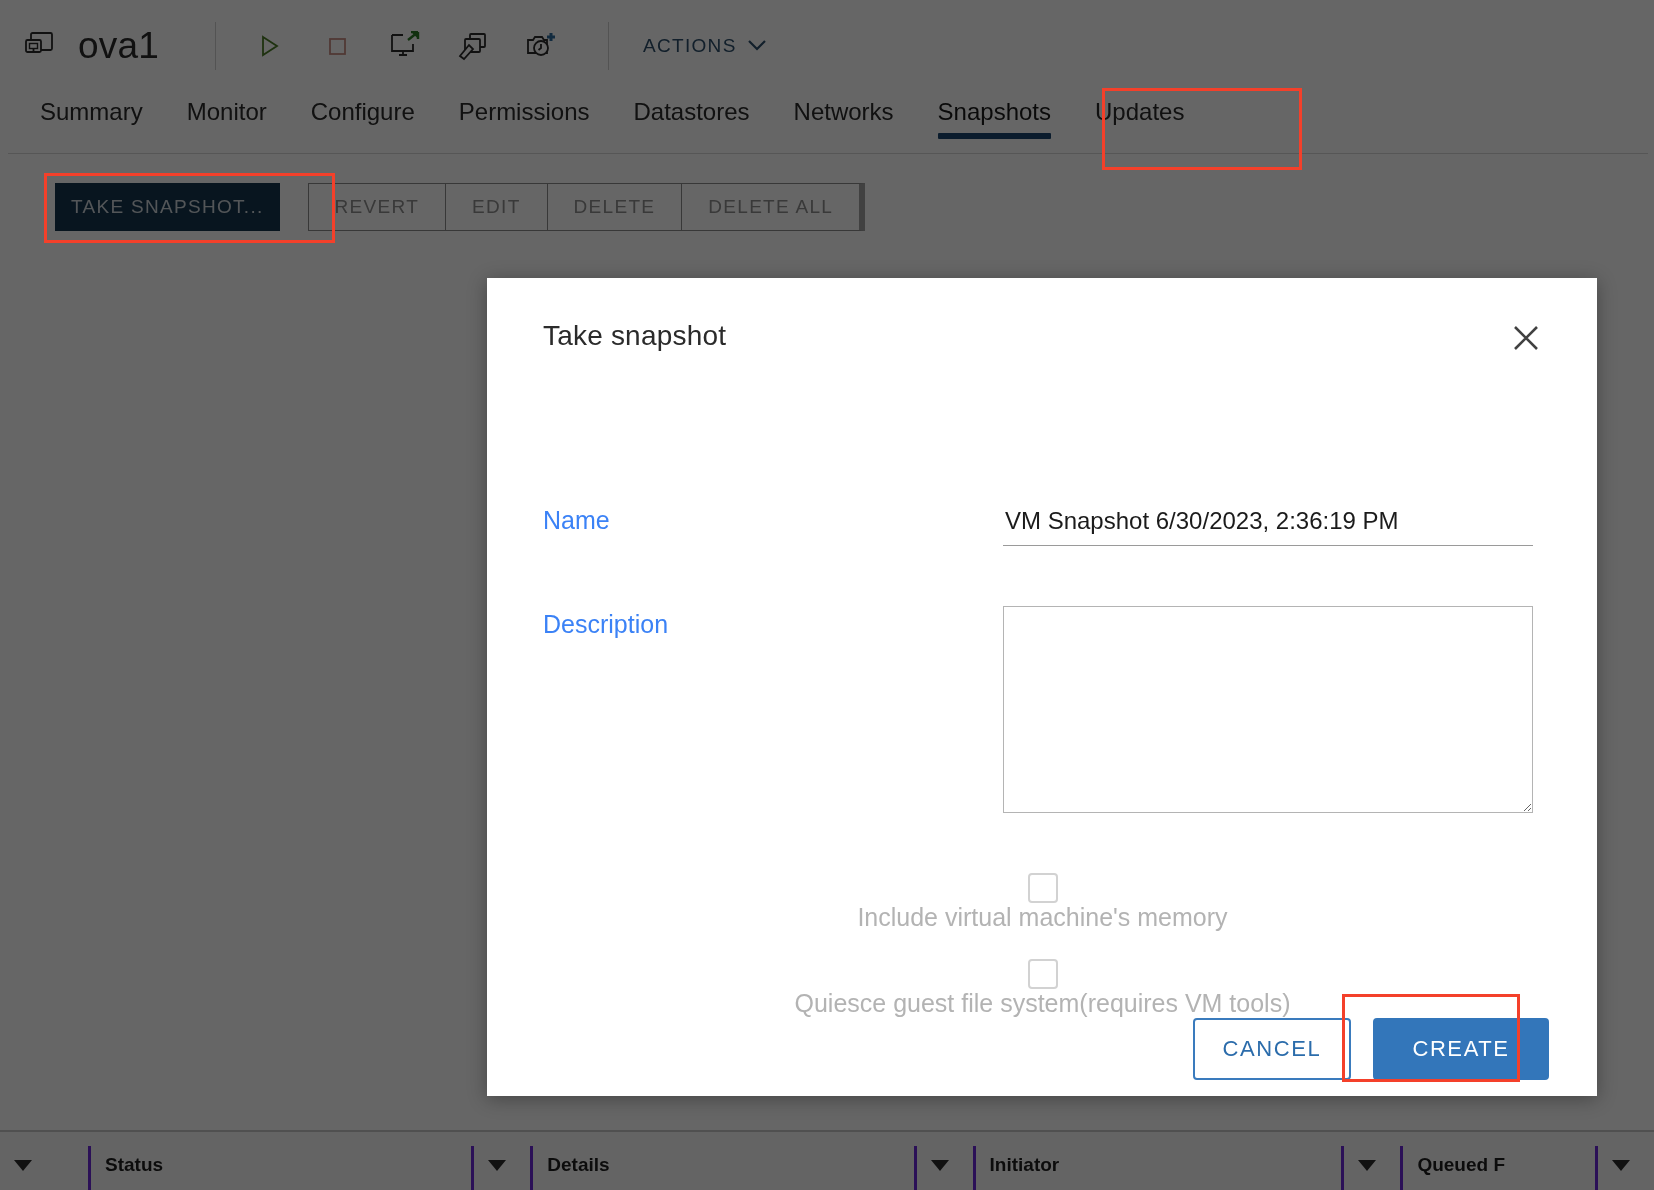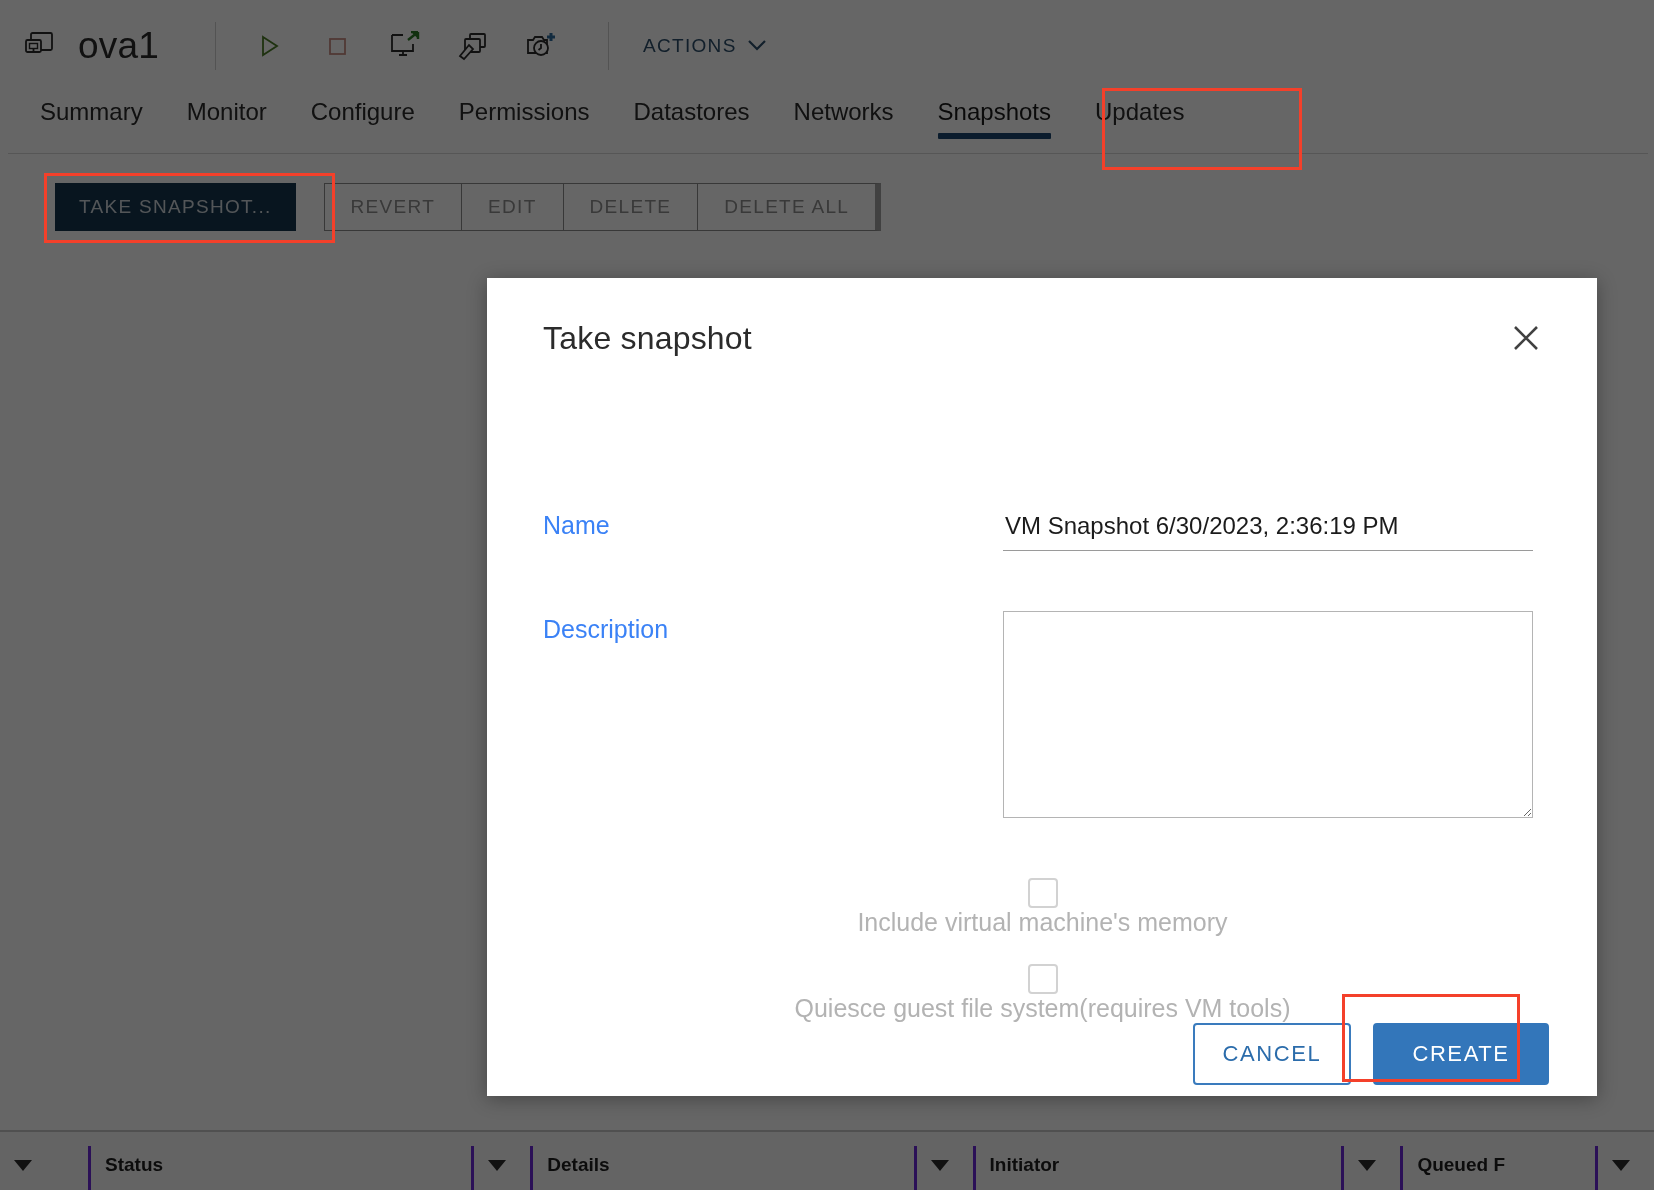--- a/index.html
+++ b/index.html
@@ -71,21 +71,21 @@
     position: absolute; left: 8px; top: 153px; width: 1640px; height: 1px;
     background: #d6d6d6;
   }
 
   
   .snap-toolbar {
     position: absolute; left: 55px; top: 183px;
     display: flex; align-items: center;
   }
   .btn-primary-solid {
-    height: 48px; padding: 0 24px; background: #16364f; color: #cfd6dc;
+    height: 48px; padding: 0 16px; background: #16364f; color: #cfd6dc;
     border: none; font-size: 19px; letter-spacing: 1.3px; font-weight: 500;
     cursor: pointer; font-family: inherit;
   }
   .btn-group { display: flex; margin-left: 28px; }
   .btn-ghost {
     height: 48px; padding: 0 26px; background: transparent;
     color: #8e8e8e; border: 1px solid #8c8c8c; border-right: none;
     font-size: 19px; letter-spacing: 1.3px; font-weight: 500;
     cursor: default; font-family: inherit;
   }
@@ -122,21 +122,21 @@
     position: absolute; left: 487px; top: 278px;
     width: 1110px; height: 818px;
     background: #ffffff; z-index: 50;
     box-shadow: 0 3px 18px rgba(0,0,0,0.32);
     display: flex; flex-direction: column;
   }
   .modal-head {
     position: relative; padding: 42px 56px 0 56px;
   }
   .modal-title {
-    font-size: 32px; font-weight: 400; color: #2b2b2b; letter-spacing: .2px;
+    font-size: 28px; font-weight: 400; color: #2b2b2b; letter-spacing: .2px;
   }
   .modal-close {
     position: absolute; right: 48px; top: 37px;
     width: 46px; height: 46px; background: none; border: none;
     cursor: pointer; display: flex; align-items: center; justify-content: center;
   }
   .modal-body { flex: 1 1 auto; padding: 0 56px; position: relative; }
 
   .form-row { display: flex; align-items: flex-start; }
   .form-label {

